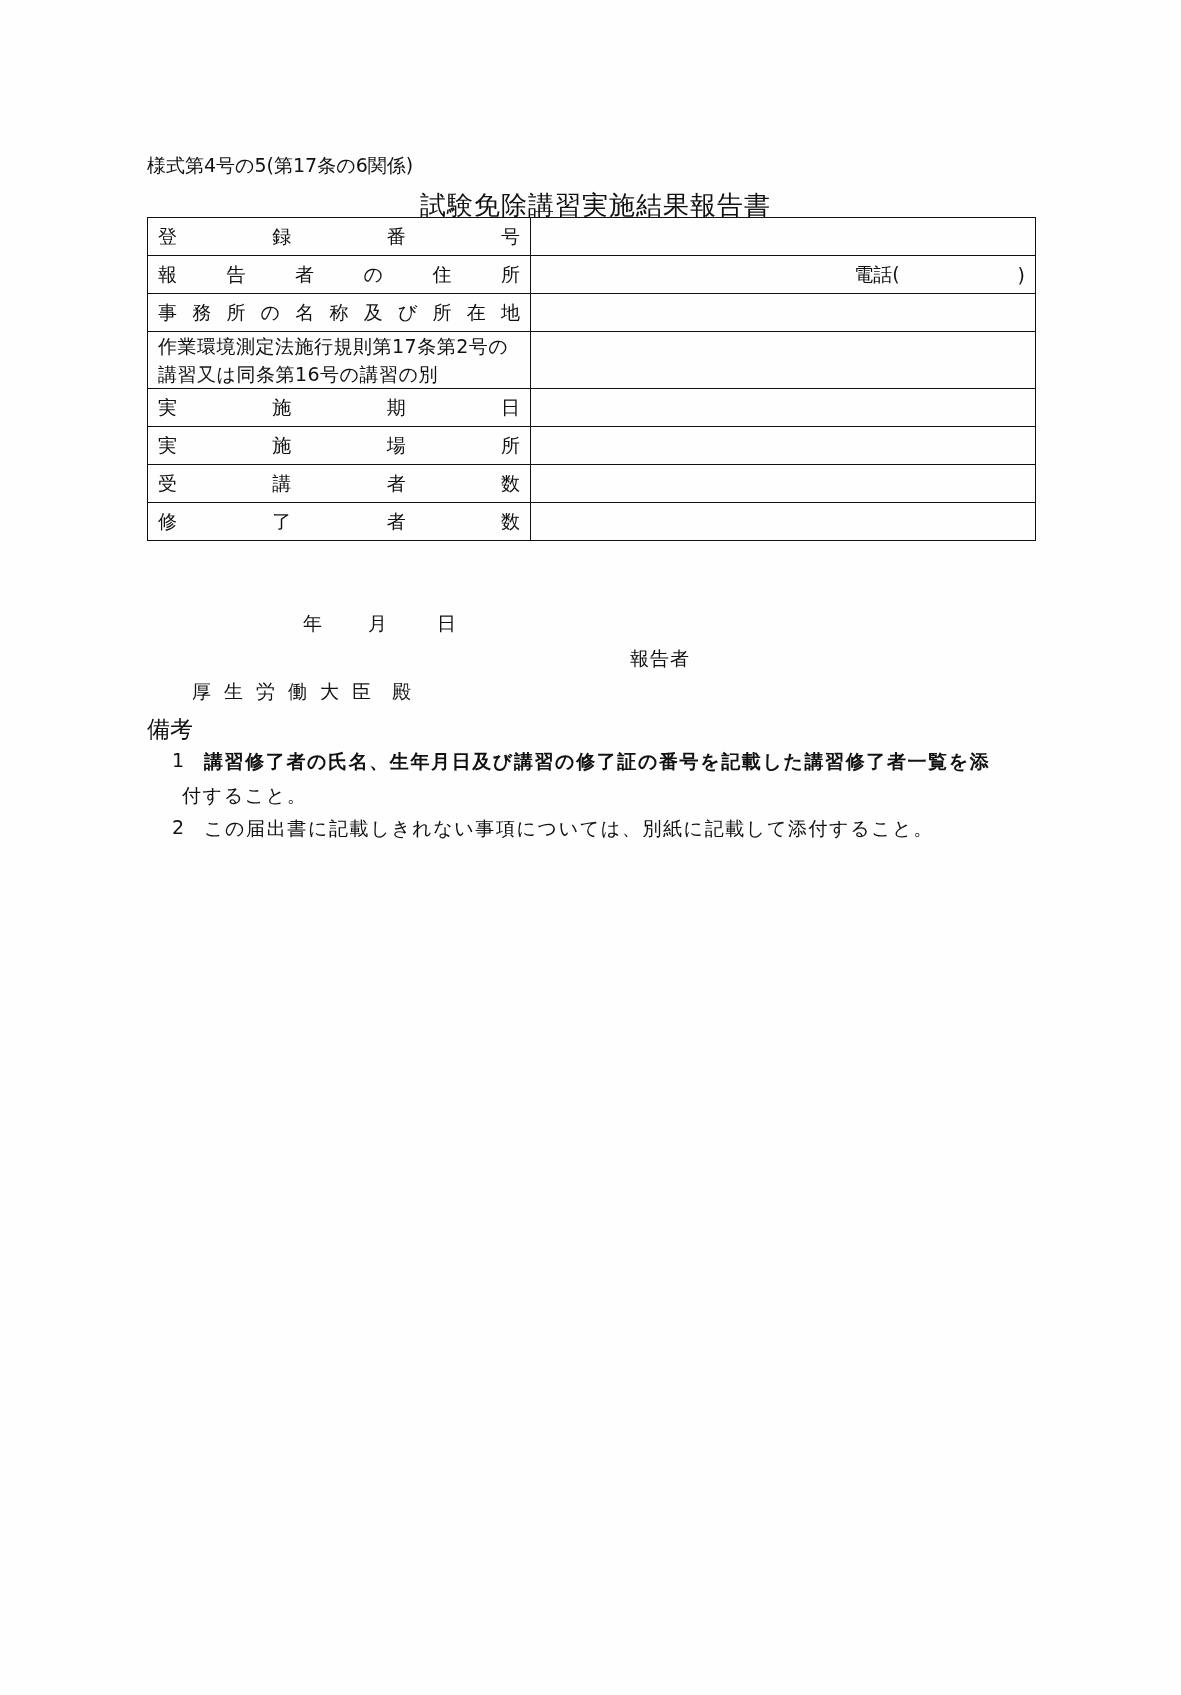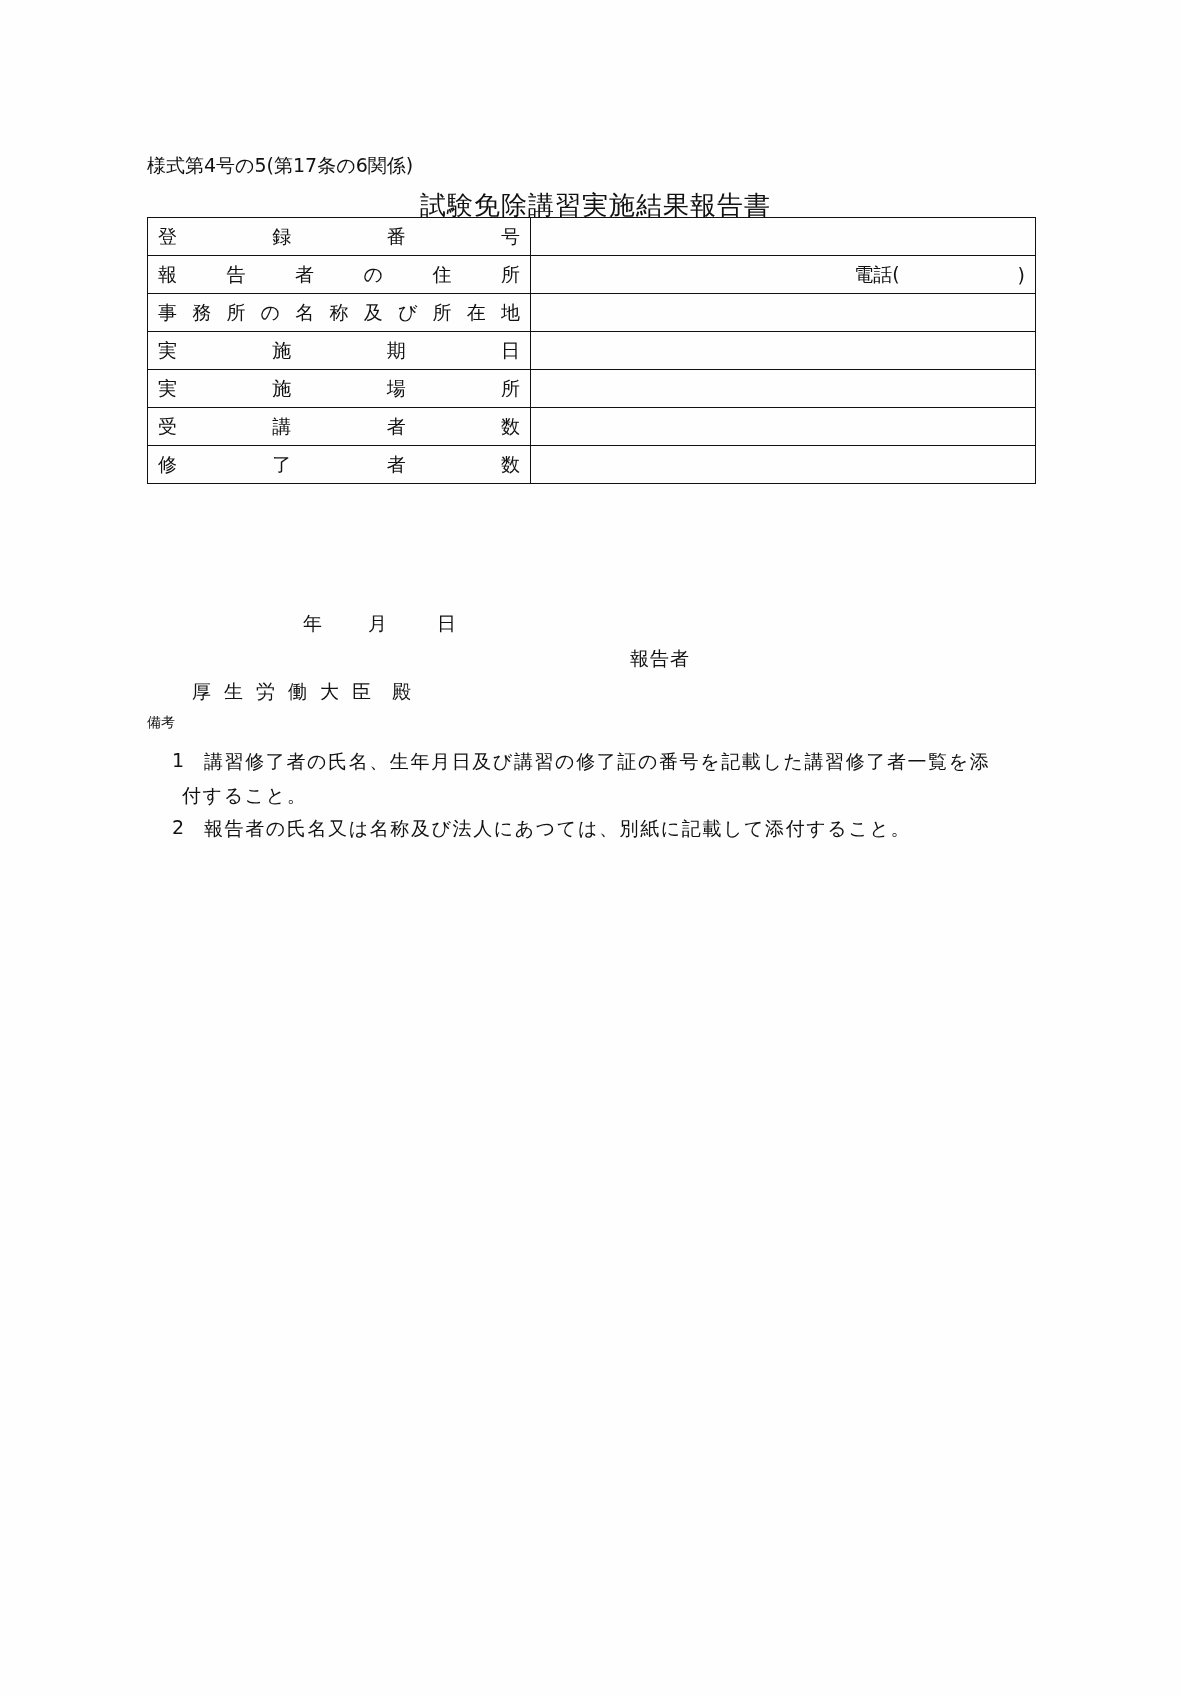--- a/index.html
+++ b/index.html
@@ -37,21 +37,21 @@
 
   .phone { display: flex; justify-content: flex-end; align-items: center; }
   .phone .lbl { margin-right: 8px; }
   .phone .gap { display: inline-block; width: 110px; }
 
   .date { top: 611px; font-size: 19px; }
   .reporter { left: 630px; top: 646px; font-size: 19px; letter-spacing: 1px; }
   .minister { left: 192px; top: 679px; font-size: 19px; word-spacing: 0; }
   .minister span { display: inline-block; margin-right: 13px; }
   .minister span.last { margin-left: 8px; }
-  .remarks-h { left: 147px; top: 714px; font-size: 14px; }
+  .remarks-h { left: 147px; top: 714px; font-size: 23px; }
   .note { font-size: 19px; letter-spacing: 1.6px; }
 </style>
 </head>
 <body>
 
 <div class="abs form-id">様式第4号の5(第17条の6関係)</div>
 <div class="abs title">試験免除講習実施結果報告書</div>
 
 <table class="form">
   <tbody>
@@ -100,20 +100,26 @@
         <span>及</span>
         <span>び</span>
         <span>所</span>
         <span>在</span>
         <span>地</span>
       </div>
     </td>
     <td class="value"></td>
   </tr>
 
+  <tr class="double">
+    <td class="label">
+      <div class="wrap2">作業環境測定法施行規則第17条第2号の講習又は同条第16号の講習の別</div>
+    </td>
+    <td class="value"></td>
+  </tr>
 
   <tr class="single">
     <td class="label">
       <div class="spread">
         <span>実</span>
         <span>施</span>
         <span>期</span>
         <span>日</span>
       </div>
     </td>
@@ -164,16 +170,16 @@
 
 <div class="abs reporter">報告者</div>
 
 <div class="abs minister">
   <span>厚</span><span>生</span><span>労</span><span>働</span><span>大</span><span>臣</span><span class="last">殿</span>
 </div>
 
 <div class="abs remarks-h">備考</div>
 
 <div class="abs note" style="left:172px; top:749px;">1</div>
-<div class="abs note" style="left:204px; top:749px;">講習修了者の氏名、生年月日及び講習の修了証の番号を記載した講習修了者一覧を添</div>
+<div class="abs note" style="left:204px; top:749px;font-weight:bold;">講習修了者の氏名、生年月日及び講習の修了証の番号を記載した講習修了者一覧を添</div>
 <div class="abs note" style="left:182px; top:783px;">付すること。</div>
 <div class="abs note" style="left:172px; top:816px;">2</div>
-<div class="abs note" style="left:204px; top:816px;">報告者の氏名又は名称及び法人にあつては、別紙に記載して添付すること。</div>
+<div class="abs note" style="left:204px; top:816px;">この届出書に記載しきれない事項については、別紙に記載して添付すること。</div>
 
 </body></html>

